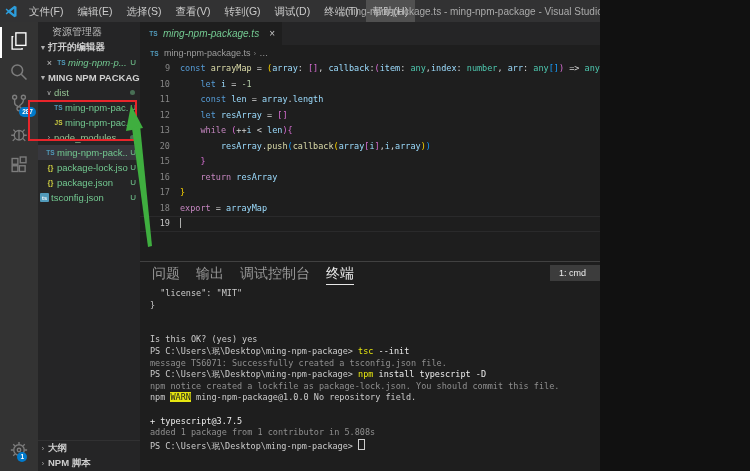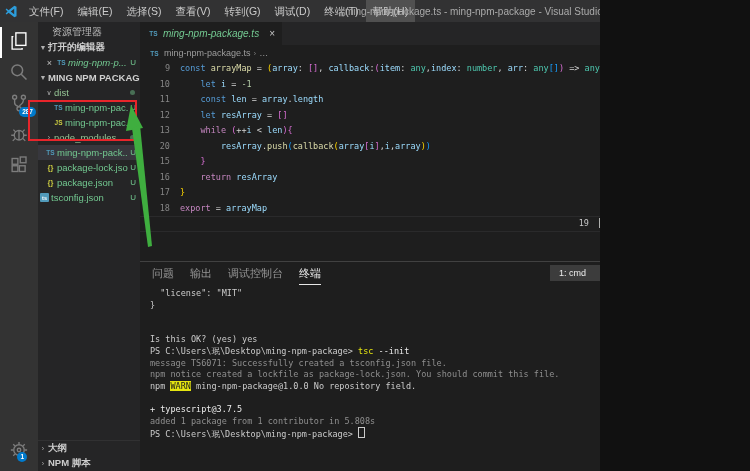--- a/index.html
+++ b/index.html
@@ -49,40 +49,40 @@
   .editor-col{flex:1;display:flex;flex-direction:column;min-width:0;background:#1e1e1e;}
   .tabbar{height:23px;background:#252526;display:flex;flex:none;}
   .tab{background:#1e1e1e;display:flex;align-items:center;padding:0 7px;font-size:10px;gap:3px;}
   .tab-label{color:#73c991;font-style:italic;}
   .tab-close{color:#c5c5c5;margin-left:7px;font-size:10px;}
   .breadcrumb{height:16px;display:flex;align-items:center;gap:3px;padding-left:8px;font-size:9px;color:#9d9d9d;flex:none;}
   .bc-sep{color:#7a7a7a;font-size:8px;}
   
   .code{flex:1;font-family:"DejaVu Sans Mono","Liberation Mono",monospace;font-size:8.5px;overflow:hidden;position:relative;}
   .code-line{display:flex;height:15.5px;line-height:15.5px;}
-  .code-line.current{box-shadow:inset 0 1px 0 #2a2a2b, inset 0 -1px 0 #2a2a2b;justify-content:flex-end;}
+  .code-line.current{box-shadow:inset 0 1px 0 #2a2a2b, inset 0 -1px 0 #2a2a2b;}
   .ln{width:30px;flex:none;text-align:right;padding-right:10px;color:#858585;}
   .current .ln{color:#c6c6c6;}
   .lc{white-space:pre;}
   .tk-ws{color:#d4d4d4;}
   .tk-kw{color:#569cd6;}
   .tk-ctrl{color:#c586c0;}
   .tk-fn{color:#dcdcaa;}
   .tk-vr{color:#9cdcfe;}
   .tk-ty{color:#4ec9b0;}
   .tk-nm{color:#b5cea8;}
   .tk-op{color:#d4d4d4;}
   .tk-b1{color:#ffd700;}
   .tk-b2{color:#da70d6;}
   .tk-b3{color:#179fff;}
   .caret{display:inline-block;width:1px;height:10px;background:#aeafad;vertical-align:-2px;}
   
   .panel{height:209px;flex:none;border-top:1px solid #414141;display:flex;flex-direction:column;position:relative;}
   .panel-header{height:25px;flex:none;display:flex;align-items:flex-start;padding-left:12px;position:relative;}
-  .panel-tab{font-size:11px;color:#969696;margin-right:16px;line-height:22px;height:22px;}
+  .panel-tab{font-size:14px;color:#969696;margin-right:16px;line-height:22px;height:22px;}
   .panel-tab.active{color:#e7e7e7;border-bottom:1px solid #e7e7e7;}
   .shell-select{position:absolute;right:0;top:3px;background:#3c3c3c;color:#eeeeee;font-size:9px;
                 padding:3px 14px 3px 9px;white-space:nowrap;}
   .terminal{flex:1;padding:1px 0 0 10px;font-family:"DejaVu Sans Mono","Liberation Mono",monospace;
             font-size:8.5px;overflow:hidden;}
   .trow{height:11.6px;line-height:11.6px;white-space:pre;}
   .tm-fg{color:#cccccc;}
   .tm-dim{color:#8f8f8f;}
   .tm-bright{color:#ececec;}
   .tm-cmd{color:#e5e510;}
@@ -323,20 +323,21 @@
           <div class="shell-select">1: cmd</div>
         </div>
         <div class="terminal" id="terminal">
             <div class="trow"><span class="tm-fg">  "license": "MIT"</span></div>
             <div class="trow"><span class="tm-fg">}</span></div>
             <div class="trow"></div>
             <div class="trow"></div>
             <div class="trow"><span class="tm-fg">Is this OK? (yes) yes</span></div>
             <div class="trow"><span class="tm-fg">PS C:\Users\珉\Desktop\ming-npm-package&gt; </span><span class="tm-cmd">tsc</span><span class="tm-bright"> --init</span></div>
             <div class="trow"><span class="tm-dim">message TS6071: Successfully created a tsconfig.json file.</span></div>
+            <div class="trow"><span class="tm-fg">PS C:\Users\珉\Desktop\ming-npm-package&gt; </span><span class="tm-cmd">npm</span><span class="tm-bright"> install typescript -D</span></div>
             <div class="trow"><span class="tm-dim">npm notice created a lockfile as package-lock.json. You should commit this file.</span></div>
             <div class="trow"><span class="tm-fg">npm </span><span class="tm-warn">WARN</span><span class="tm-fg"> ming-npm-package@1.0.0 No repository field.</span></div>
             <div class="trow"></div>
             <div class="trow"><span class="tm-bright">+ typescript@3.7.5</span></div>
             <div class="trow"><span class="tm-dim">added 1 package from 1 contributor in 5.808s</span></div>
             <div class="trow"><span class="tm-fg">PS C:\Users\珉\Desktop\ming-npm-package&gt; </span><span class="tm-cursor"></span></div>
           </div>
       </div>
     </div>
   </div>

